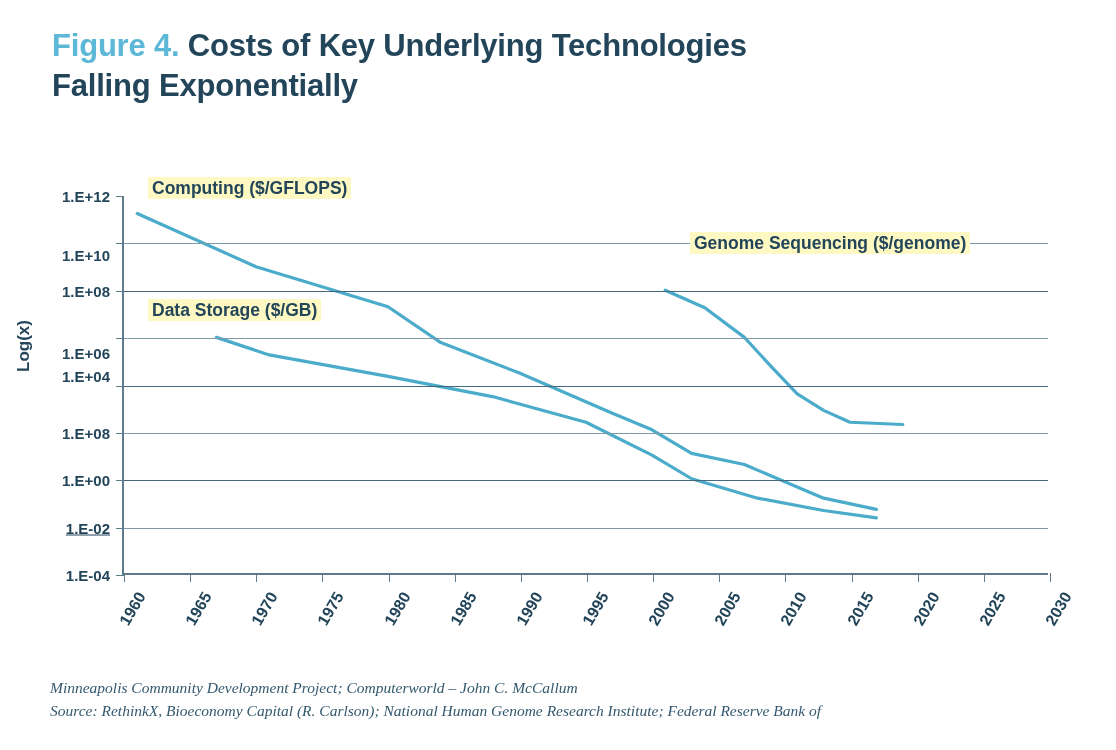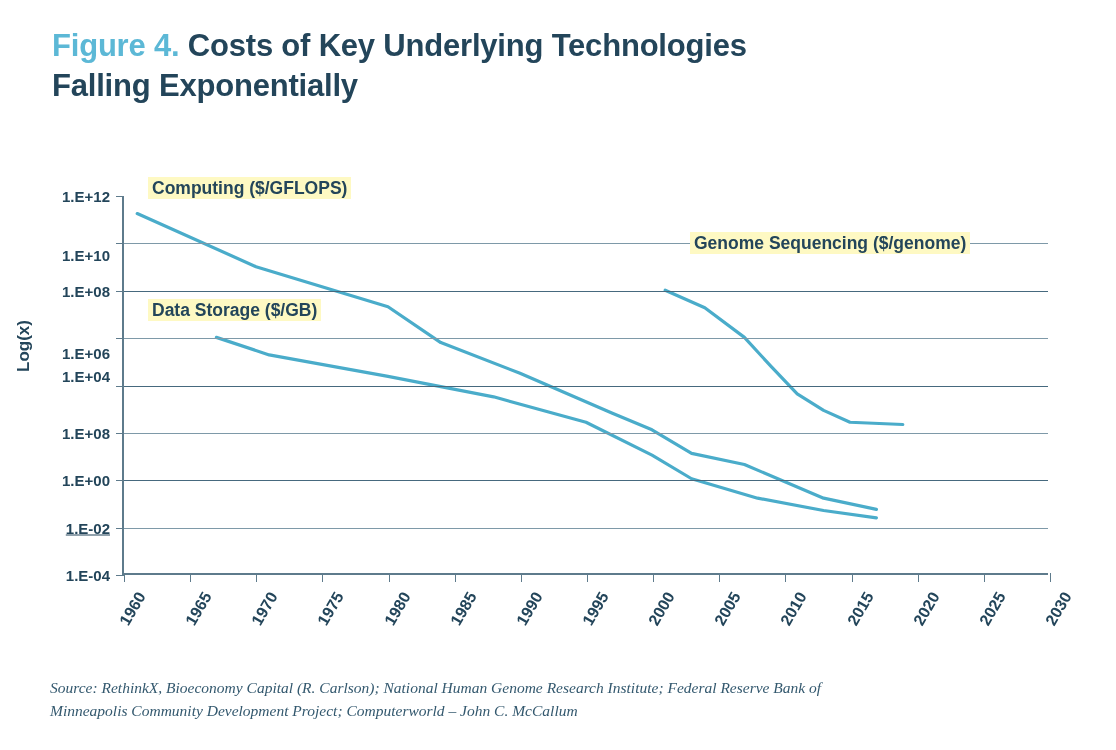--- a/index.html
+++ b/index.html
@@ -156,16 +156,16 @@
         <div class="xtick" style="left: 926px;"></div>
         <div class="xlabel" style="left: 936px;">2030</div>
       </div>
 
     <div class="series-label" id="label-computing">Computing ($/GFLOPS)</div>
     <div class="series-label" id="label-storage">Data Storage ($/GB)</div>
     <div class="series-label" id="label-genome">Genome Sequencing ($/genome)</div>
   </div>
 
   <div class="source">
+    <div>Minneapolis Community Development Project; Computerworld – John C. McCallum</div>
     <div>Source: RethinkX, Bioeconomy Capital (R. Carlson); National Human Genome Research Institute; Federal Reserve Bank of</div>
-    <div>Minneapolis Community Development Project; Computerworld – John C. McCallum</div>
   </div>
 </div>
 
 </body></html>

